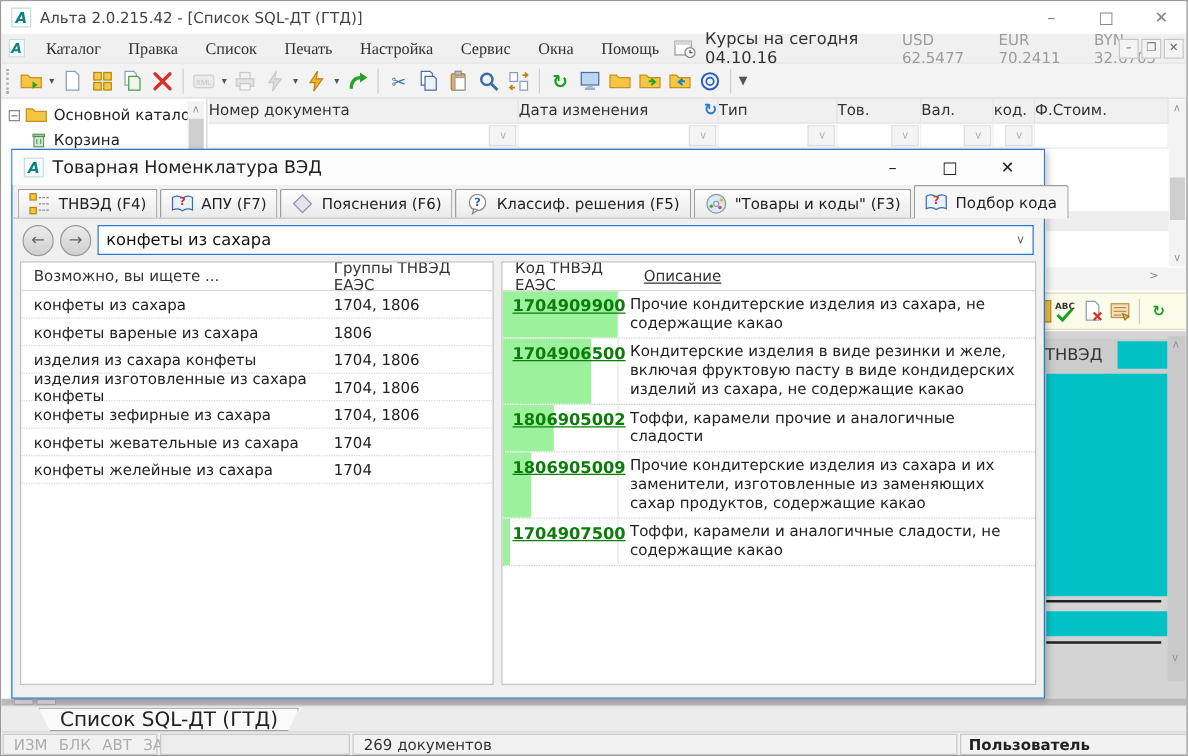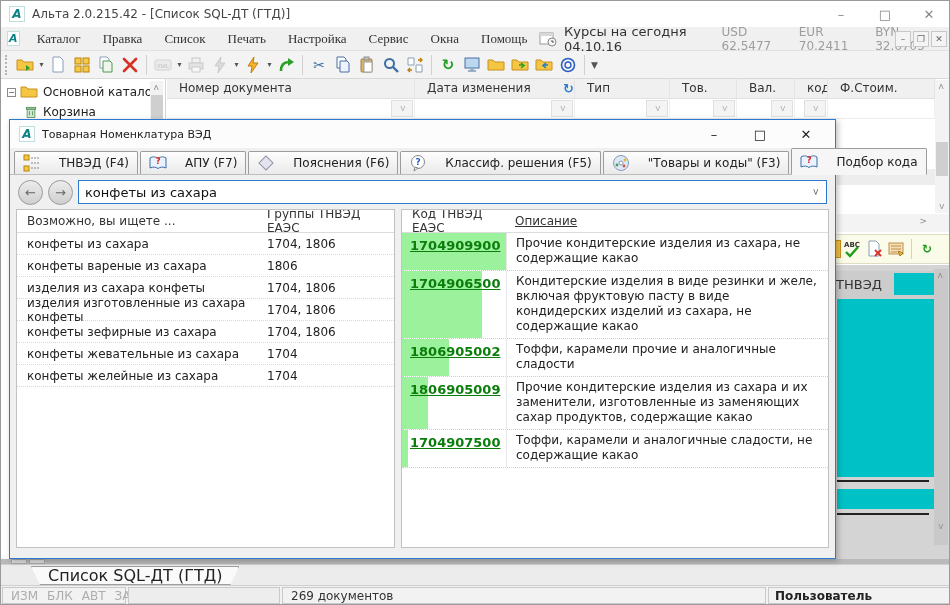--- a/index.html
+++ b/index.html
@@ -42,21 +42,21 @@
   
   .tree-panel{position:absolute;left:0;top:78px;width:165px;height:485px;background:#fff;border-right:1px solid #d5d5d5;}
   .tnode{display:flex;align-items:center;height:20px;font-size:12px;color:#222;}
   .expander{width:9px;height:9px;border:1px solid #8a8a8a;background:#fff;font-size:8px;line-height:7px;
             text-align:center;color:#444;margin:0 4px 0 6px;}
   .tree-sb{position:absolute;right:2px;top:2px;width:13px;height:60px;background:#f2f2f2;}
   .sb-arrow{width:13px;height:13px;display:flex;align-items:center;justify-content:center;color:#8a8a8a;font-size:8px;}
   .rot-up{transform:rotate(-90deg);} .rot-down{transform:rotate(90deg);}
   .list-header{position:absolute;left:166px;top:78px;width:768px;height:20px;background:#f0f0f0;display:flex;
                border-bottom:1px solid #e0e0e0;}
-  .hcol{padding:2px 4px 0 12px;font-size:12px;color:#333;border-right:1px solid #e4e4e4;white-space:nowrap;overflow:hidden;}
+  .hcol{padding:2px 4px 0 0;font-size:12px;color:#333;border-right:1px solid #e4e4e4;white-space:nowrap;overflow:hidden;}
   .filter-row{position:absolute;left:166px;top:98px;width:768px;height:20px;background:#fff;display:flex;
               border-bottom:1px solid #ececec;}
   .fcell{position:relative;border-right:1px solid #f0f0f0;height:20px;}
   .fstub{position:absolute;right:1px;top:1px;width:22px;height:17px;background:#f4f4f4;border:1px solid #e0e0e0;
          display:flex;align-items:center;justify-content:center;color:#aaa;font-size:8px;}
   .sorticon{position:absolute;left:562px;top:80px;font-size:13px;color:#2b7cd3;font-weight:bold;}
   .list-sb{position:absolute;left:934px;top:79px;width:14px;height:133px;background:#f3f3f3;}
   .sb-thumb{position:absolute;left:1px;width:12px;background:#cfcfcf;}
   .hstrip{position:absolute;left:836px;top:213px;width:112px;height:18px;background:#f3f3f3;}
   .hstrip .r{position:absolute;right:22px;top:2px;color:#8a8a8a;font-size:9px;}
@@ -72,25 +72,25 @@
   .detail .swatch{position:absolute;left:58px;top:8px;width:40px;height:22px;}
   .detail .big{position:absolute;left:1px;top:34px;width:97px;height:178px;}
   .detail .ln{position:absolute;left:1px;width:92px;height:2px;background:#222;}
   .detail .band{position:absolute;left:1px;top:224px;width:97px;height:20px;}
   .detail-sb{position:absolute;left:98px;top:4px;width:14px;height:276px;background:#c9c9c9;}
   .gobtn{position:absolute;color:#8a8a8a;font-size:9px;}
   
   .dialog{position:absolute;left:8px;top:118px;width:827px;height:440px;background:#f0f0f0;
           border:1px solid #2b79d0;z-index:40;box-shadow:2px 2px 6px rgba(0,0,0,.25);}
   .dtitle{height:28px;background:#fcfcfc;display:flex;align-items:center;padding-left:9px;}
-  .dtitle .ttext{font-size:11px;color:#222;margin-left:7px;}
+  .dtitle .ttext{font-size:14px;color:#222;margin-left:7px;}
   .dctl{position:absolute;right:6px;top:0;height:28px;display:flex;}
   .dctl span{width:46px;height:28px;display:flex;align-items:center;justify-content:center;color:#222;font-size:13px;}
   .dtabs{display:flex;align-items:flex-end;height:27px;padding-left:4px;border-bottom:1px solid #bdbdbd;}
-  .dtab{display:flex;align-items:center;gap:18px;height:23px;padding:0 8px;font-size:12px;color:#222;
+  .dtab{display:flex;align-items:center;gap:6px;height:23px;padding:0 8px;font-size:12px;color:#222;
         background:linear-gradient(#fdfdfd,#eaeaea);border:1px solid #9c9c9c;border-bottom:none;
         border-radius:2px 2px 0 0;margin-right:2px;white-space:nowrap;}
   .dtab.active{height:27px;background:#f6f6f6;position:relative;z-index:2;margin-bottom:-1px;
                border-bottom:1px solid #f6f6f6;}
   .navrow{display:flex;align-items:center;height:34px;padding:0 8px;}
   .navbtn{width:25px;height:25px;border-radius:50%;background:linear-gradient(#ececec,#cfcfcf);
           border:1px solid #9a9a9a;color:#666;display:flex;align-items:center;justify-content:center;
           font-size:13px;margin-right:5px;}
   .searchbox{flex:1;height:24px;border:1px solid #2b79d0;background:#fff;display:flex;align-items:center;
              padding:0 6px;font-size:13px;color:#111;}
@@ -99,21 +99,21 @@
   .pane{background:#fff;border:1px solid #c2c2c2;overflow:hidden;}
   .pane.left{width:379px;}
   .pane.right{flex:1;margin-left:6px;}
   .phead{display:flex;height:23px;border-bottom:1px solid #dcdcdc;align-items:center;color:#333;}
   .phead .c1{padding-left:10px;}
   .sug-row{display:flex;height:22px;align-items:center;border-bottom:1px dotted #d8d8d8;color:#222;}
   .sug-row .c1{padding-left:10px;width:250px;}
   .sug-c1w{width:250px;} .sug-c2{flex:1;}
   .res-head .c1{width:104px;}
   .res-row{display:flex;border-bottom:1px dotted #cfcfcf;}
-  .res-code{position:relative;width:104px;flex:none;padding:5px 4px 4px 8px;}
+  .res-code{position:relative;width:92px;flex:none;padding:5px 4px 4px 8px;}
   .res-bar{position:absolute;left:0;top:0;bottom:0;background:#9cf29c;}
   .res-code a{position:relative;color:#0a7d0a;font-weight:bold;font-size:13px;text-decoration:underline;}
   .res-desc{flex:1;border-left:1px solid #e6e6e6;padding:3px 8px 4px 9px;font-size:12px;line-height:15px;color:#222;}
   
   .bstrip{position:absolute;left:0;top:558px;width:950px;height:5px;background:#b9b9b9;}
   .bstrip i{position:absolute;top:0;height:5px;width:16px;background:#dcdcdc;border:1px solid #a8a8a8;}
   .sheetrow{position:absolute;left:0;top:563px;width:950px;height:21px;background:#ececec;border-top:1px solid #cfcfcf;}
   .sheettab{position:absolute;left:30px;top:1px;height:19px;padding:0 16px;background:#fafafa;
             clip-path:polygon(0 0,100% 0,calc(100% - 9px) 100%,9px 100%);
             border:1px solid #9f9f9f;font-size:16px;line-height:18px;color:#222;}

